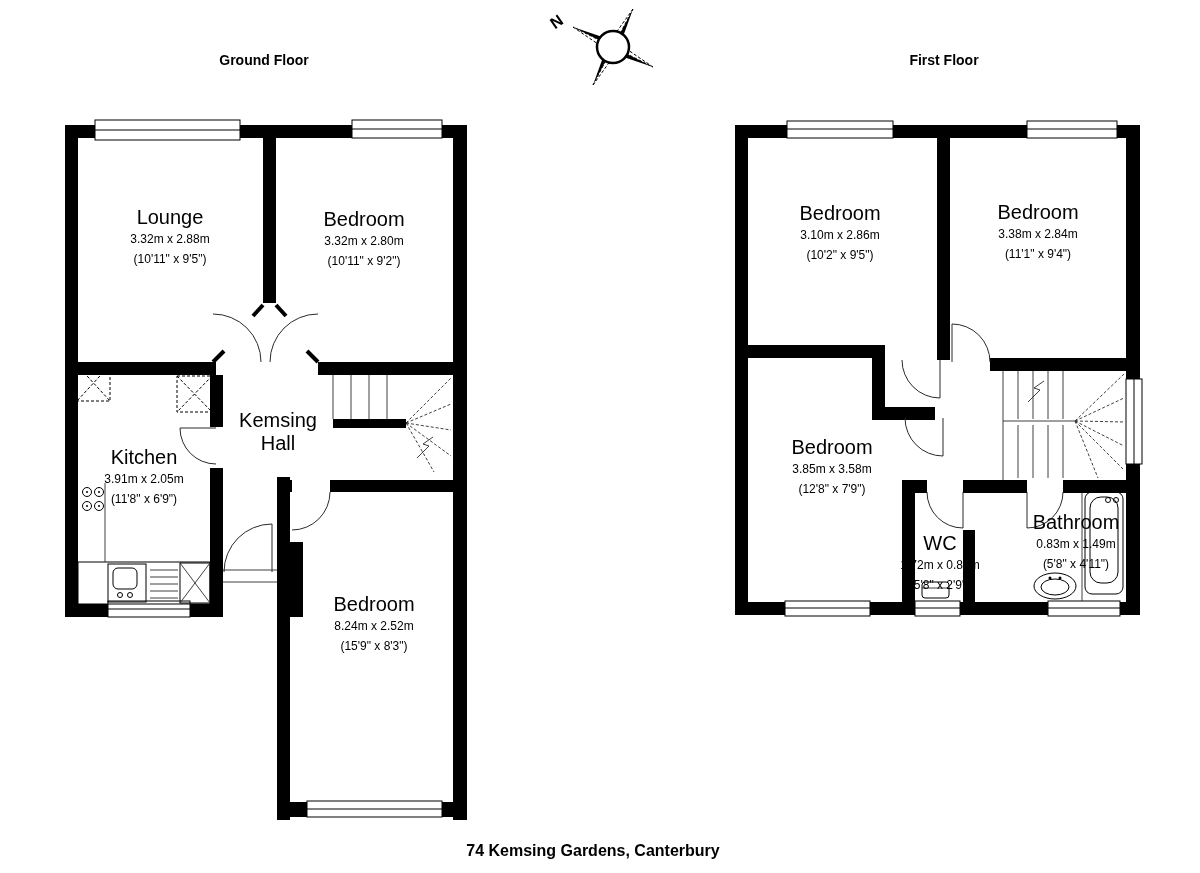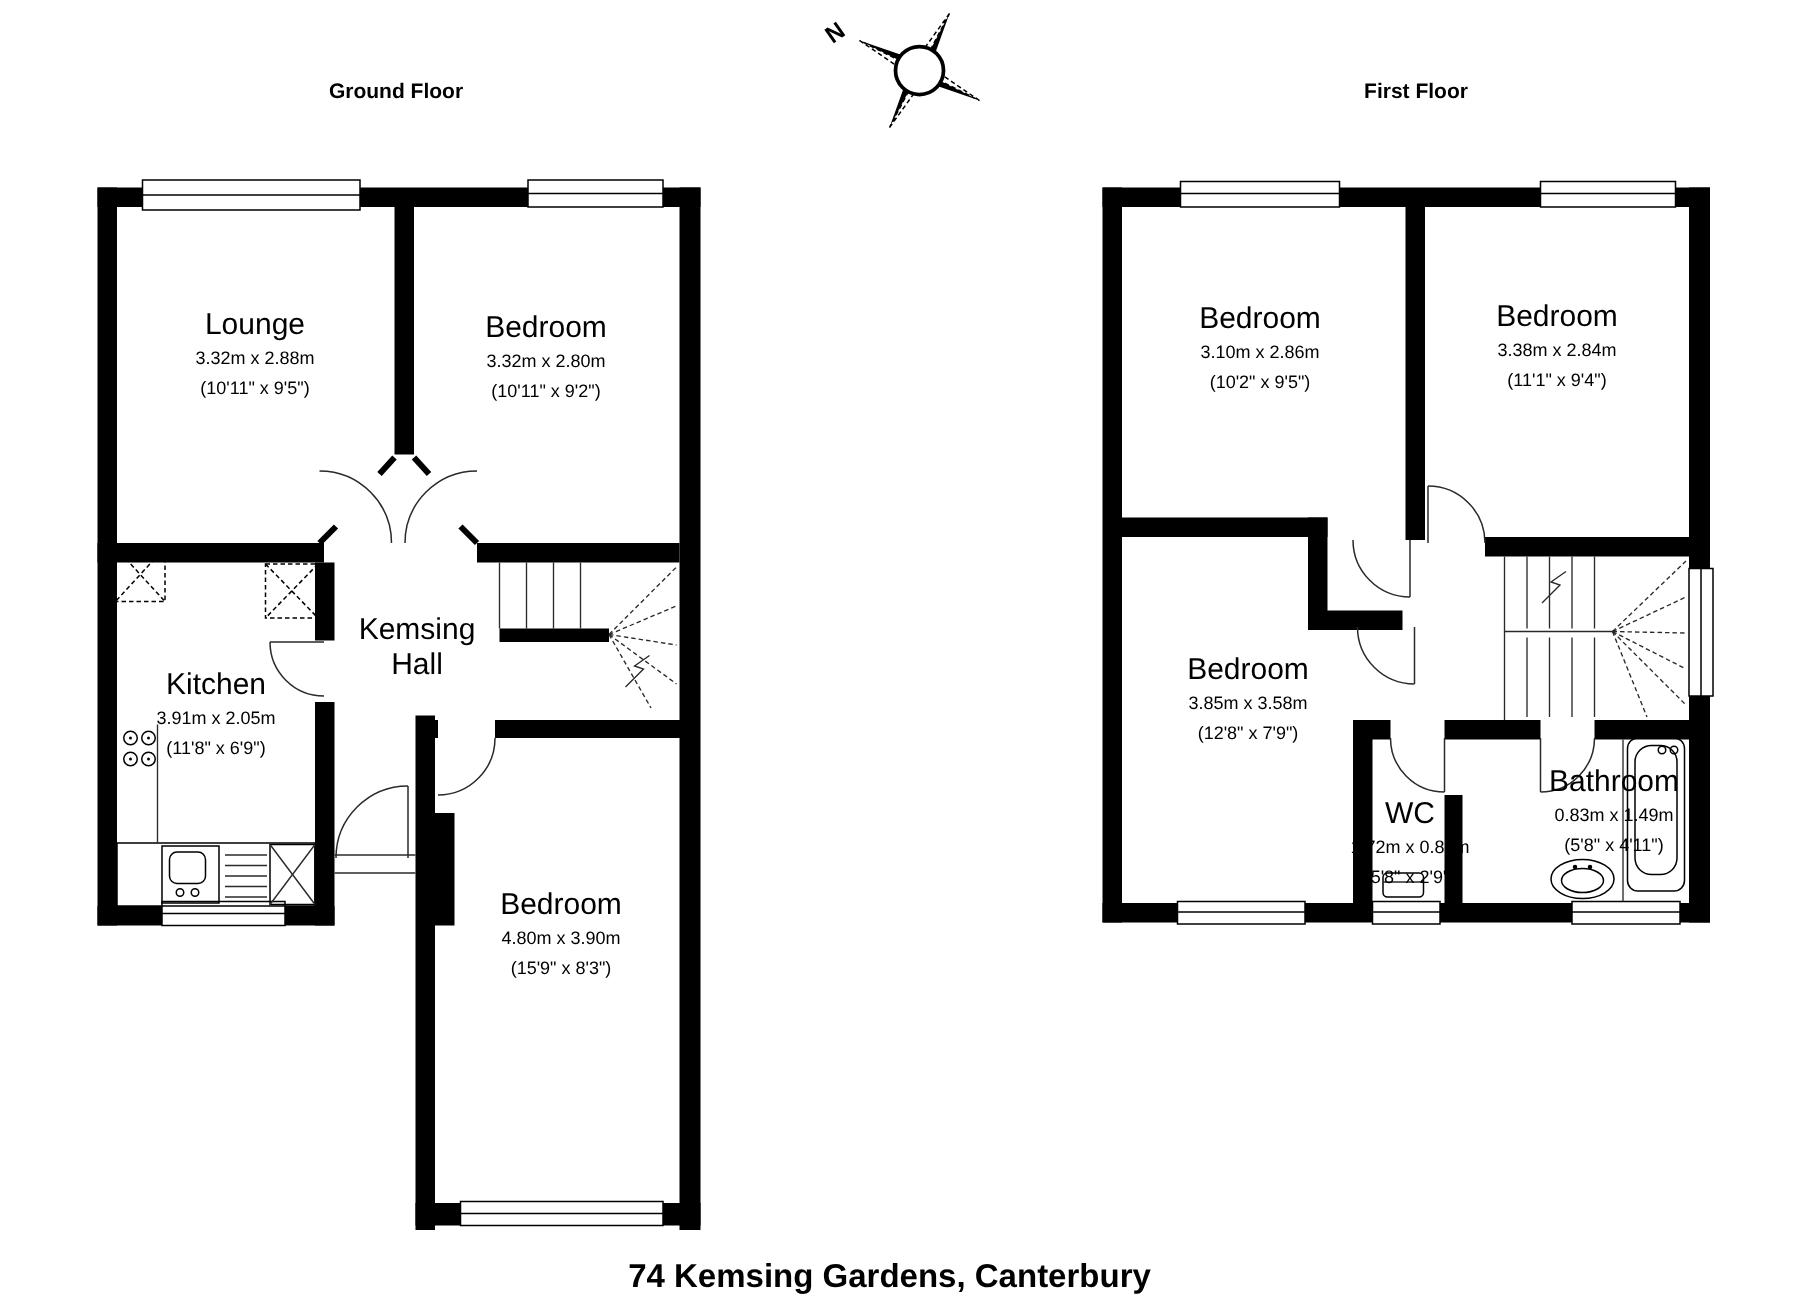--- a/index.html
+++ b/index.html
@@ -11,21 +11,21 @@
   .thin{stroke:#000;stroke-width:1;fill:none;}
   .lite{stroke:#2a2a2a;stroke-width:0.9;fill:none;}
   .arc{stroke:#2a2a2a;stroke-width:1;fill:none;}
   .fan{stroke:#2a2a2a;stroke-width:0.9;fill:none;stroke-dasharray:3 2;}
   .tick{stroke:#000;stroke-width:4;fill:none;}
   .dash{stroke:#000;stroke-width:1;fill:none;stroke-dasharray:3 2;}
   .lbl{position:absolute;transform:translate(-50%,-50%);text-align:center;white-space:nowrap;}
   .room-name{font-weight:normal;font-size:20px;line-height:23px;}
   .room-dim{font-size:12px;line-height:20px;}
   .floor-title{position:absolute;transform:translate(-50%,-50%);font-weight:bold;font-size:14px;white-space:nowrap;}
-  .address{position:absolute;transform:translate(-50%,-50%);font-weight:bold;font-size:22px;white-space:nowrap;}
+  .address{position:absolute;transform:translate(-50%,-50%);font-weight:bold;font-size:16px;white-space:nowrap;}
   .wrap{white-space:normal;}
 </style>
 </head>
 <body>
 
 <div id="stage">
 
 <svg id="plan-svg" width="1200" height="873" viewBox="0 0 1200 873">
 
   <g>
@@ -273,21 +273,21 @@
     <div class="room-dim">3.91m x 2.05m</div>
     <div class="room-dim">(11'8" x 6'9")</div>
   </div>
 
   <div class="lbl" style="left:278px;top:432px;width:100px;">
     <div class="room-name wrap">Kemsing Hall</div>
   </div>
 
   <div class="lbl" style="left:374px;top:624px;">
     <div class="room-name">Bedroom</div>
-    <div class="room-dim">4.80m x 3.90m</div>
+    <div class="room-dim">8.24m x 2.52m</div>
     <div class="room-dim">(15'9" x 8'3")</div>
   </div>
 
   <div class="lbl" style="left:840px;top:233px;">
     <div class="room-name">Bedroom</div>
     <div class="room-dim">3.10m x 2.86m</div>
     <div class="room-dim">(10'2" x 9'5")</div>
   </div>
 
   <div class="lbl" style="left:1038px;top:232px;">

